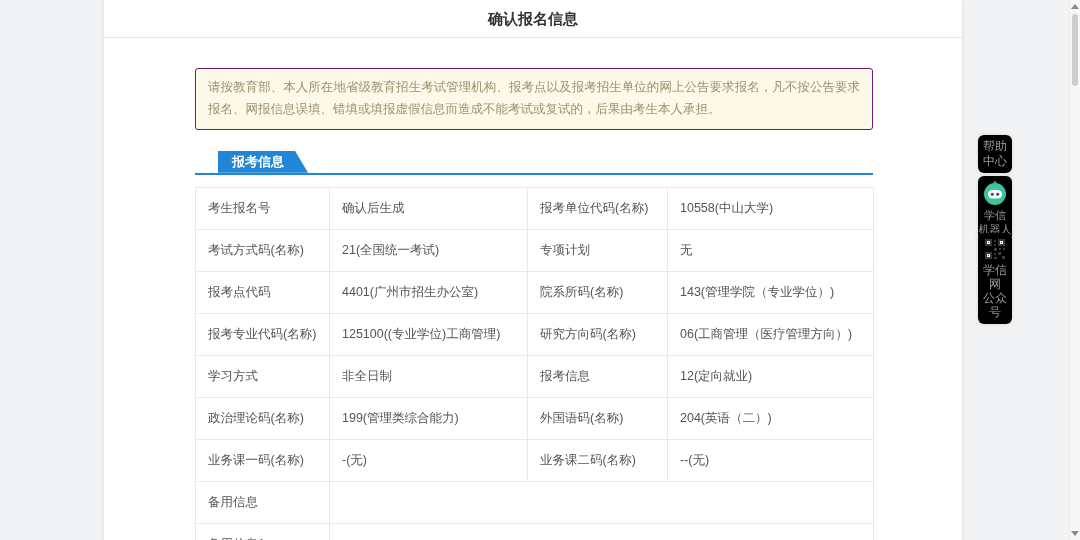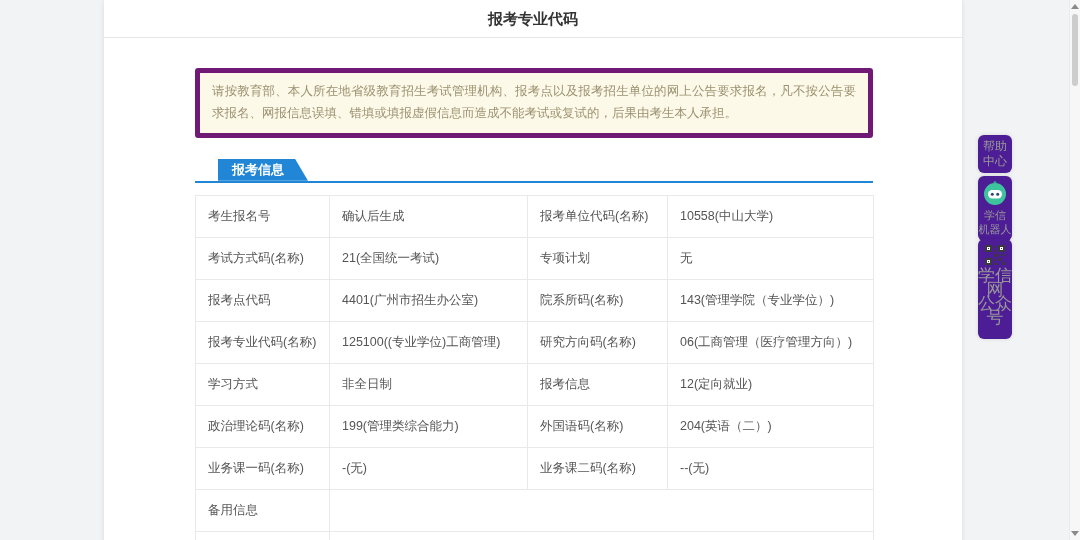--- a/index.html
+++ b/index.html
@@ -22,21 +22,21 @@
     text-align: center;
   }
   .card-header h1 {
     margin: 0; font-size: 15px; line-height: 37px;
     color: #333; font-weight: bold;
   }
   .card-body { padding: 0 89px 0 91px; }
   .notice {
     margin-top: 30px;
     background: #fdf9e8;
-    border: 5px solid #701a75;
+    border: 1px solid #701a75;
     border-radius: 3px;
     padding: 8px 12px;
     font-size: 12.5px;
     line-height: 1.75;
     color: #9c9171;
     text-align: justify;
   }
   .section-bar {
     margin-top: 21px;
     border-bottom: 2px solid #2186d6;
@@ -76,30 +76,30 @@
     height: 11px;
     vertical-align: middle;
     border-radius: 1px;
     background: repeating-linear-gradient(90deg, #a9a9a9 0 7px, #d2d2d2 7px 13px, #bdbdbd 13px 19px);
     filter: blur(1.5px);
   }
   .floaters { position: absolute; right: 68px; top: 0; width: 34px; }
   .float-box {
     position: absolute;
     width: 34px;
-    background: #4c1d95;
+    background: #000000;
     border-radius: 6px;
     box-shadow: 0 0 4px rgba(0,0,0,.12);
     text-align: center;
     color: #999;
     cursor: pointer;
   }
   .float-help { top: 135px; padding: 4px 0; font-size: 12px; line-height: 15px; }
   .float-robot { top: 176px; padding: 4px 0 5px; font-size: 11px; line-height: 14px; }
-  .float-qr { top: 239px; padding: 5px 0 14px; font-size: 17px; line-height: 14px; }
+  .float-qr { top: 233px; padding: 5px 0 5px; font-size: 12px; line-height: 14px; }
   .float-box .icon-wrap { display: block; margin: 0 auto 2px; width: 26px; height: 26px; }
   .float-qr .icon-wrap { width: 22px; height: 22px; margin-bottom: 3px; }
   .scrollbar {
     position: absolute; right: 0; top: 0;
     width: 10px; height: 540px;
     background: #f7f7f8;
     border-left: 1px solid #ececec;
   }
   .scroll-arrow { position: absolute; left: 1px; width: 0; height: 0; border-left: 4px solid transparent; border-right: 4px solid transparent; cursor: pointer; }
   .scroll-up { top: 4px; border-bottom: 5px solid #8a8a8a; }
@@ -109,21 +109,21 @@
     width: 6px; height: 72px;
     background: #cdcdcd; border-radius: 3px;
     cursor: pointer;
   }
 </style>
 </head>
 <body>
 
 <div class="card">
   <div class="card-header">
-    <h1>报考专业代码</h1>
+    <h1>确认报名信息</h1>
   </div>
   <div class="card-body">
     <div class="notice">
       <span>请按教育部、本人所在地省级教育招生考试管理机构、报考点以及报考招生单位的网上公告要求报名，凡不按公告要求报名、网报信息误填、错填或填报虚假信息而造成不能考试或复试的，后果由考生本人承担。</span>
     </div>
     <div class="section-bar">
       <span class="section-tab">报考信息</span>
     </div>
     <table class="info">
       <colgroup>

